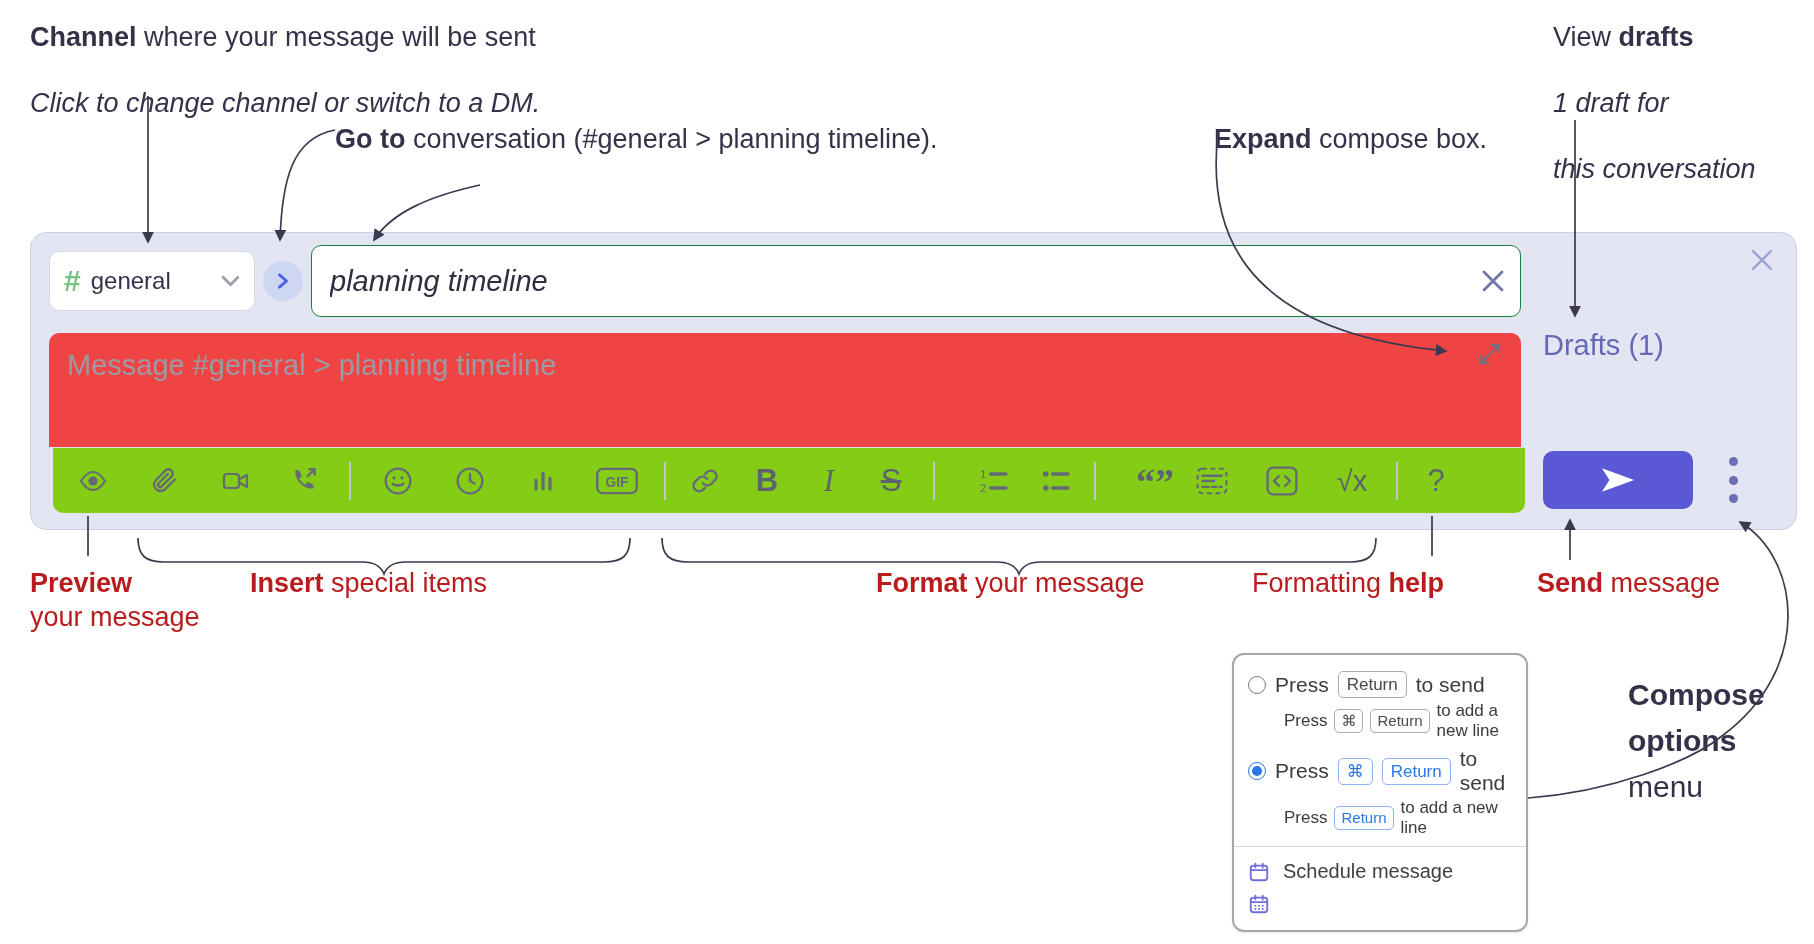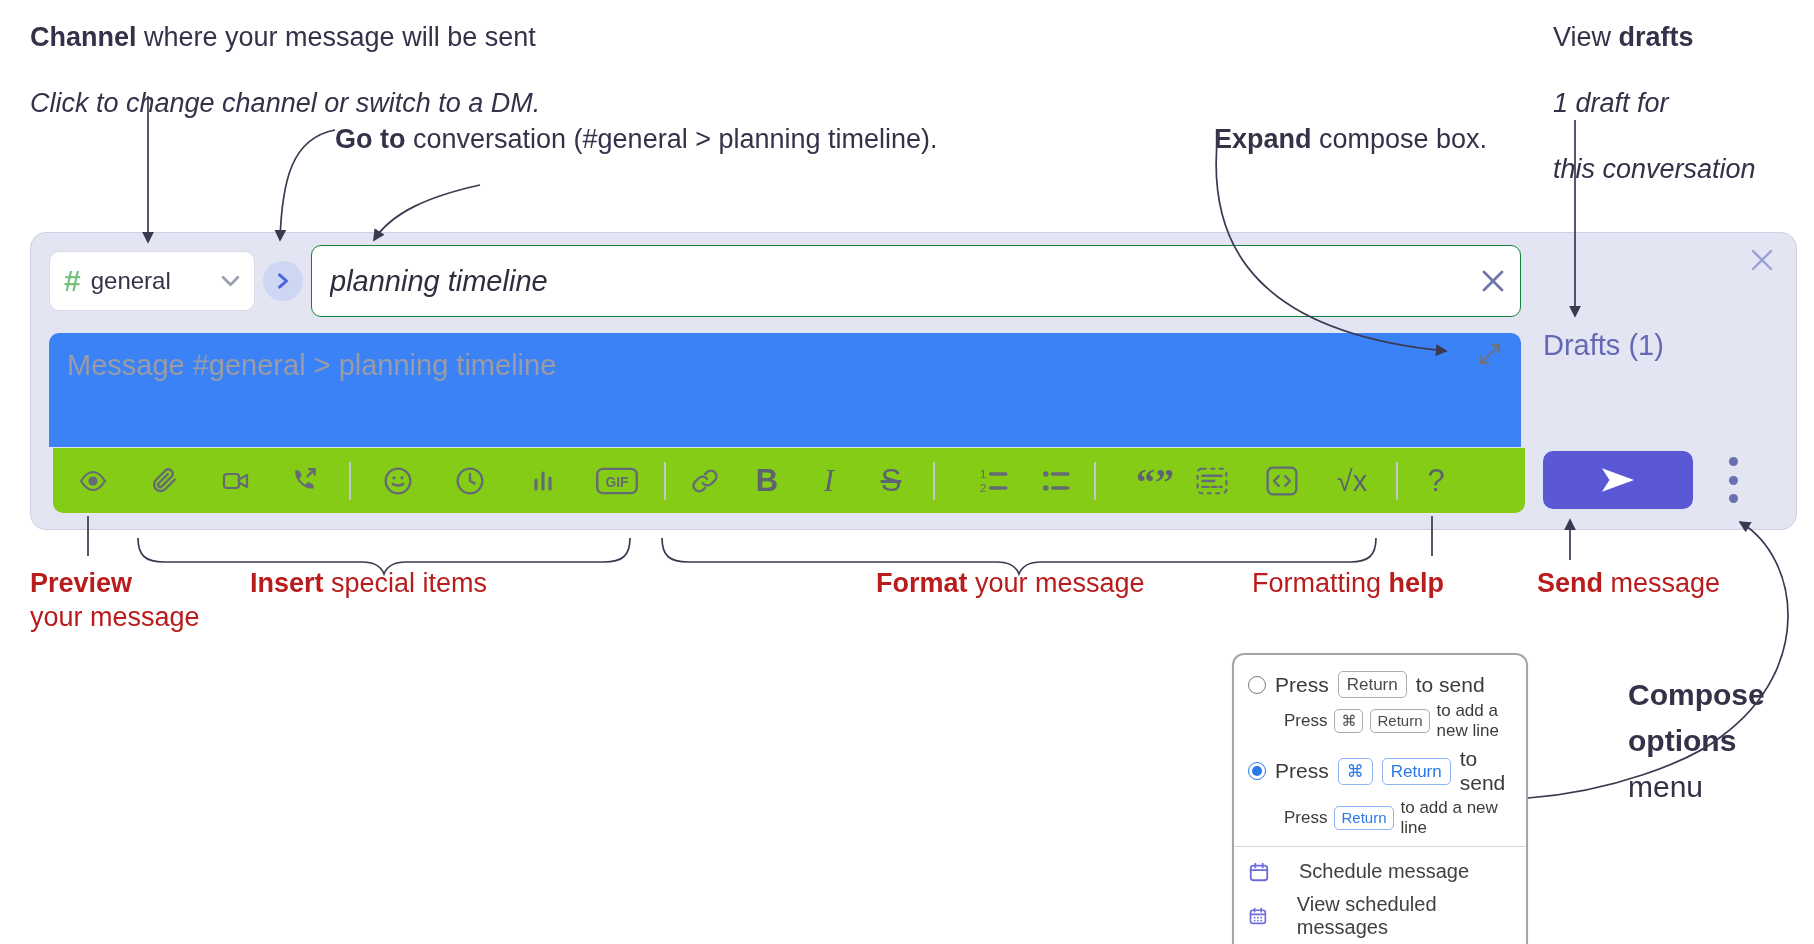--- a/index.html
+++ b/index.html
@@ -18,21 +18,21 @@
                padding:0 14px;box-sizing:border-box;gap:10px;cursor:pointer;}
   .hash{color:#76c27f;font-weight:700;font-size:30px;}
   .chname{font-size:24px;color:#34334a;flex:1;}
   .goto-btn{position:absolute;left:232px;top:28px;width:40px;height:40px;border-radius:50%;
             background:#cdd6f3;display:flex;align-items:center;justify-content:center;cursor:pointer;}
   .topic-wrap{position:absolute;left:280px;top:12px;width:1210px;height:72px;}
   .topic-wrap input{width:100%;height:100%;box-sizing:border-box;border:1px solid #15803d;border-radius:10px;
             font-family:"Liberation Sans",sans-serif;font-size:29px;color:#2f2e3e;padding:0 64px 0 18px;outline:none;font-style:italic;}
   .topic-clear{position:absolute;right:14px;top:22px;width:28px;height:28px;cursor:pointer;}
   .compose-close{position:absolute;left:1716px;top:12px;width:30px;height:30px;cursor:pointer;}
-  .msg-box{position:absolute;left:18px;top:100px;width:1472px;height:114px;background:#3b82f6;
+  .msg-box{position:absolute;left:18px;top:100px;width:1472px;height:114px;background:#ef4444;
            border-radius:10px 10px 0 0;}
   .msg-box textarea{width:100%;height:100%;box-sizing:border-box;border:none;resize:none;outline:none;
            font-family:"Liberation Sans",sans-serif;font-size:29px;padding:16px 80px 0 18px;background:transparent;color:#2f2e3e;}
   .msg-box textarea::placeholder{color:#9b9ba5;opacity:1;}
   .expand-btn{position:absolute;right:16px;top:8px;width:28px;height:28px;cursor:pointer;}
   .toolbar{position:absolute;left:22px;top:214px;width:1472px;height:66px;background:#84cc16;
            border-radius:0 0 10px 10px;border-top:1px solid #e2e4ea;box-sizing:border-box;}
   .tb{position:absolute;top:50%;transform:translate(-50%,-50%);display:flex;align-items:center;
       justify-content:center;cursor:pointer;color:#5d6370;}
   .tb.txt{font-size:31px;font-weight:400;}
@@ -55,21 +55,21 @@
   .mrow{display:flex;align-items:center;gap:9px;font-size:21px;color:#3b3b3b;margin:4px 0 2px 0;cursor:pointer;}
   .msub{display:flex;align-items:center;gap:7px;font-size:17px;color:#3b3b3b;margin:3px 0 6px 36px;}
   .radio{width:18px;height:18px;border-radius:50%;border:1.5px solid #7a7a7a;box-sizing:border-box;flex:0 0 auto;}
   .radio.sel{border:1.5px solid #2979e8;display:flex;align-items:center;justify-content:center;}
   .radio.sel::after{content:"";width:10px;height:10px;border-radius:50%;background:#2979e8;}
   .kbd{border:1px solid #adadad;border-radius:5px;background:#fdfdfd;color:#4a4a4a;padding:0 8px;
        font-size:17px;line-height:25px;display:inline-block;}
   .msub .kbd{font-size:15px;line-height:22px;padding:0 6px;}
   .kbd.blue{border:1.5px solid #8fb3f7;color:#2979e8;background:#fff;}
   .mhr{border:0;border-top:1.5px solid #d7d7d7;margin:8px -16px 8px -14px;}
-  .mitem{display:flex;align-items:center;gap:29px;font-size:20px;color:#3f3f3f;padding:5px 0;cursor:pointer;}
+  .mitem{display:flex;align-items:center;gap:13px;font-size:20px;color:#3f3f3f;padding:5px 0;cursor:pointer;}
   svg{display:block;}
 </style>
 </head>
 <body>
 
 <div class="canvas">
 
   <div class="ann" style="left:30px;top:20px;">
     <div><b>Channel</b><span> where your message will be sent</span></div>
     <div class="it">Click to change channel or switch to a DM.</div>
@@ -324,21 +324,20 @@
         </g>
         <g fill="#6f6cdb">
           <circle cx="8" cy="14" r="1.1"></circle>
             <circle cx="12" cy="14" r="1.1"></circle>
             <circle cx="16" cy="14" r="1.1"></circle>
           <circle cx="8" cy="17.5" r="1.1"></circle>
             <circle cx="12" cy="17.5" r="1.1"></circle>
             <circle cx="16" cy="17.5" r="1.1"></circle>
         </g>
       </svg>
-      <span>View scheduled messages</span>
     </div>
 
   </div>
 
   <svg class="overlay" viewBox="0 0 1814 944">
     <defs>
       <marker id="arr" markerWidth="8" markerHeight="8" refX="6" refY="3.5" orient="auto">
         <path d="M0 0L7 3.5L0 7z" fill="#3a3950"></path>
       </marker>
     </defs>

